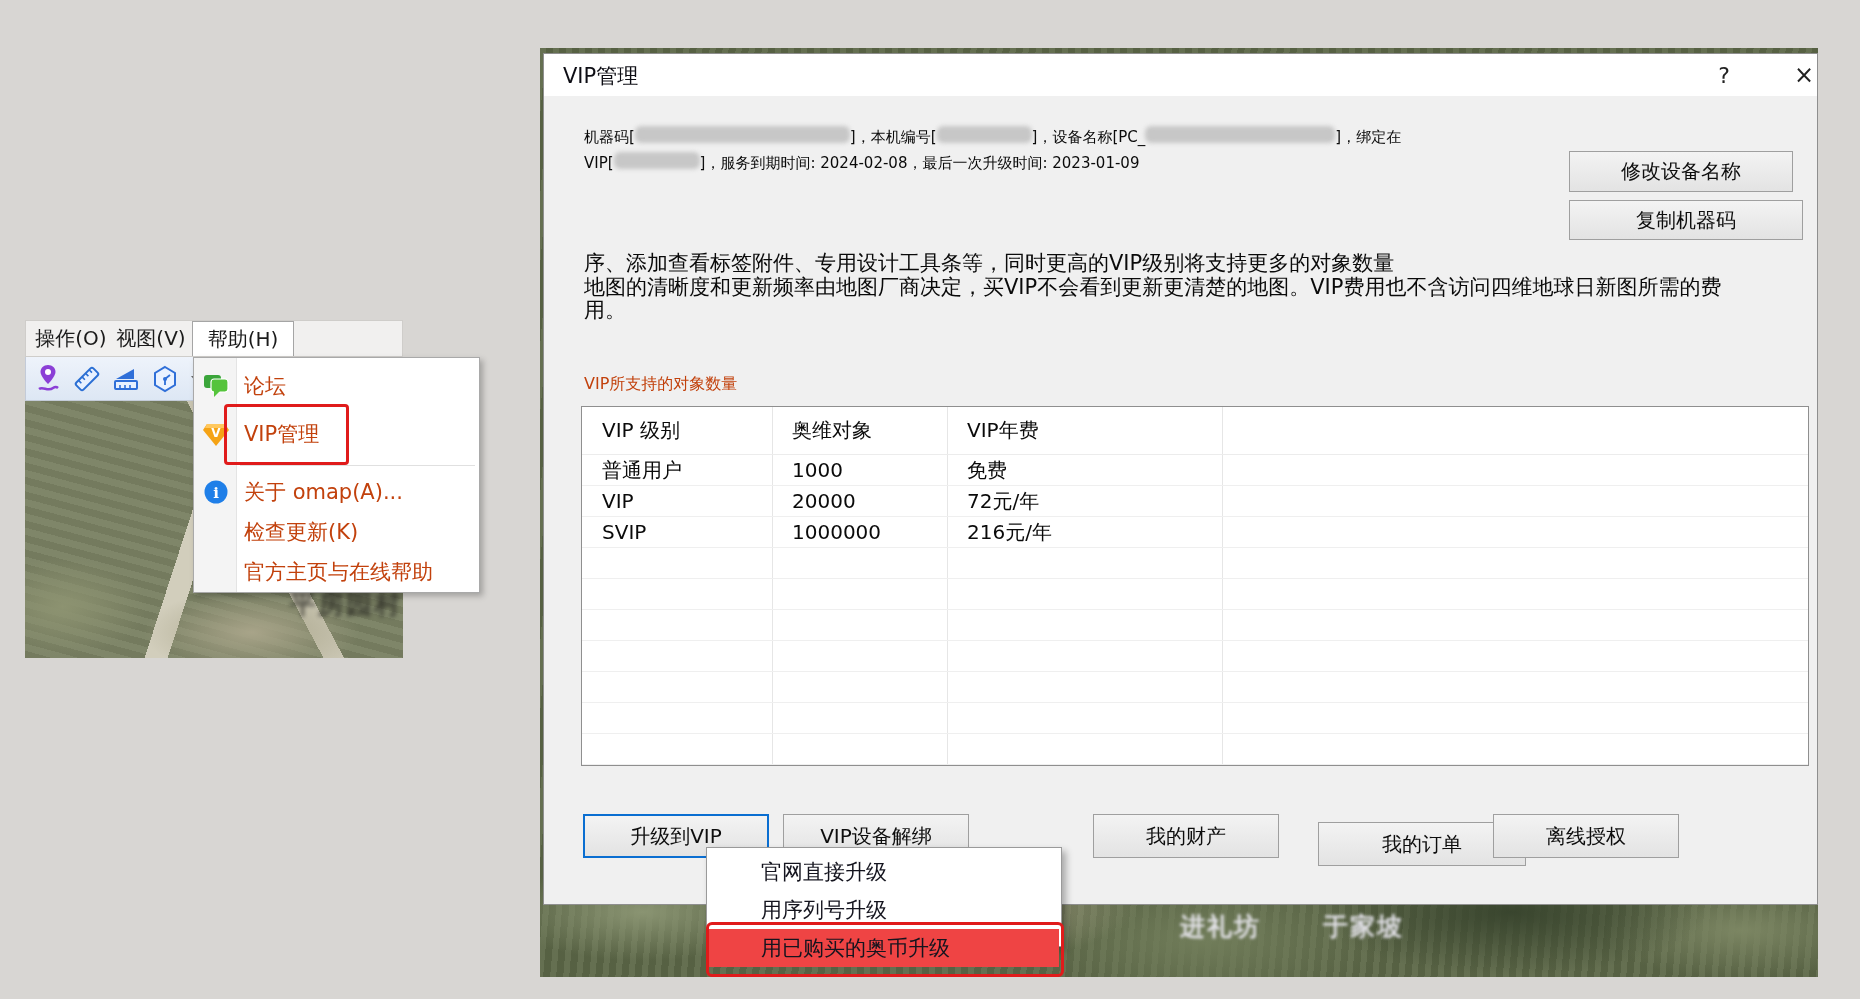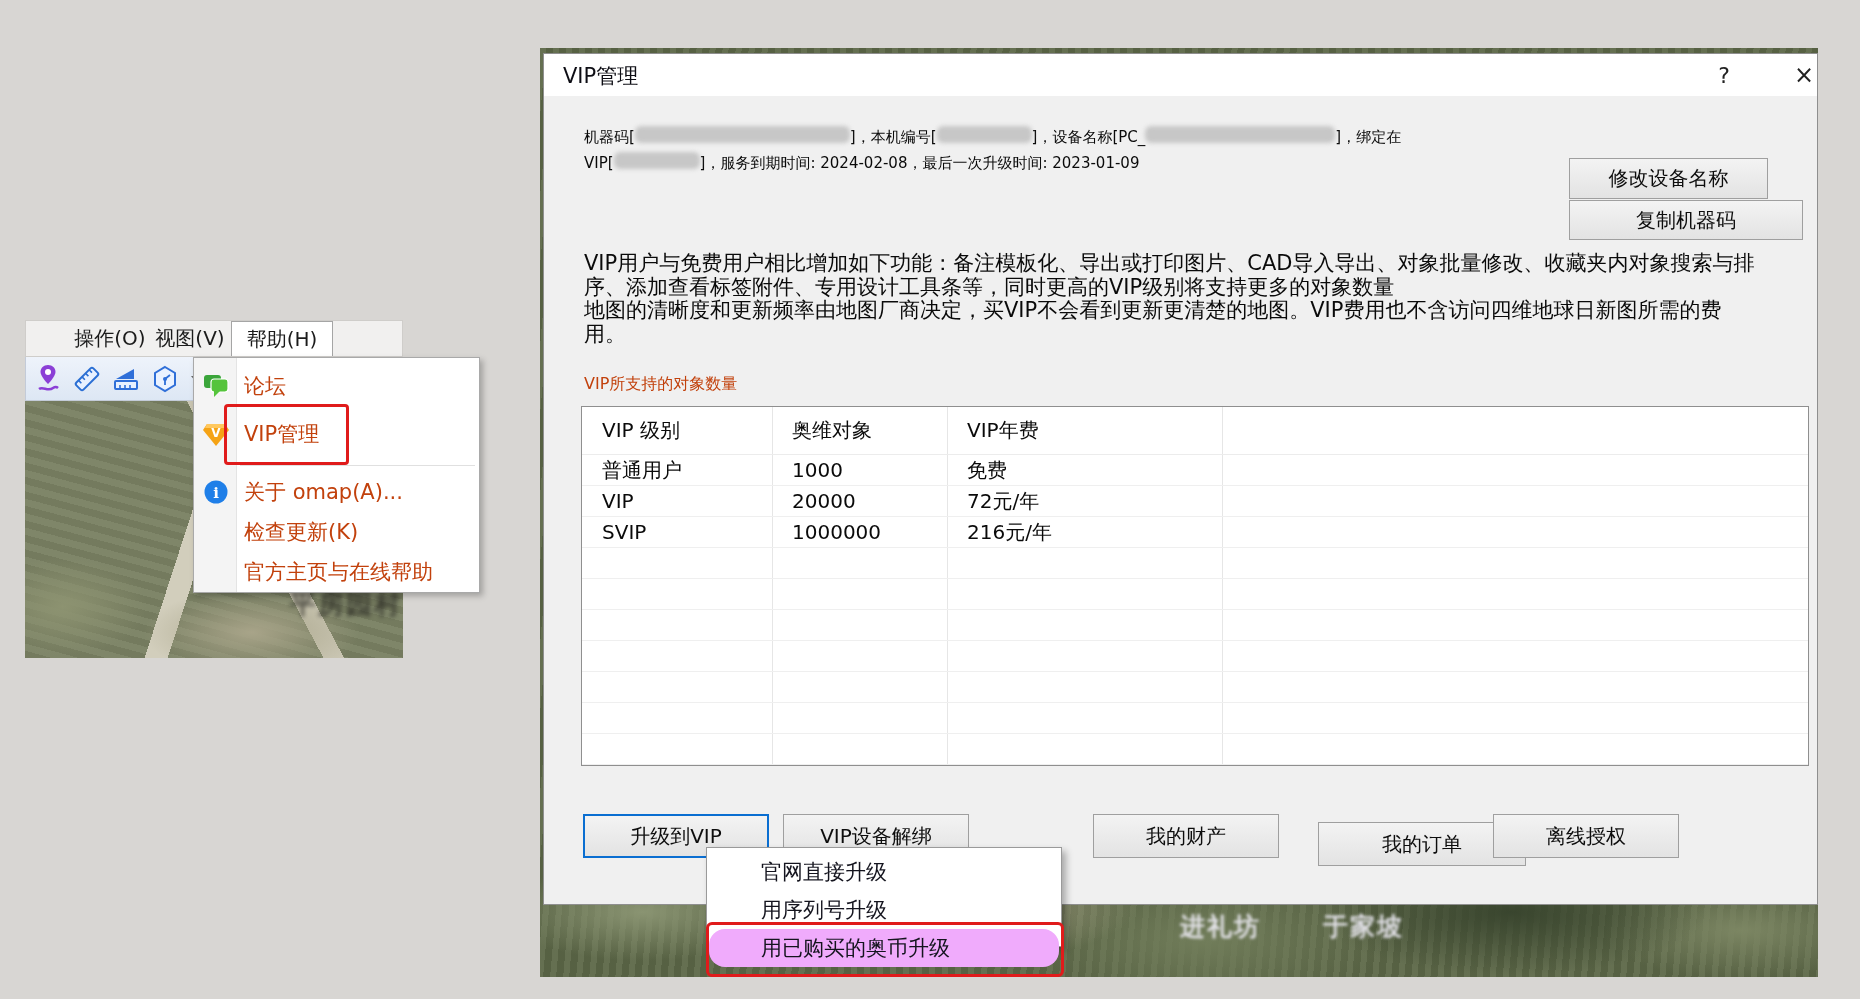--- a/index.html
+++ b/index.html
@@ -2,21 +2,21 @@
 <html><head>
 <meta charset="utf-8">
 <style>
   html,body{margin:0;padding:0;}
   body{width:1860px;height:999px;background:#d8d6d3;font-family:"DejaVu Sans",sans-serif;position:relative;overflow:hidden;color:#111;}
   #stage{position:absolute;inset:0;}
 
   
   #left-window{position:absolute;left:25px;top:320px;width:378px;height:338px;z-index:1;}
   .menubar{position:absolute;left:0;top:0;width:100%;height:37px;background:#f1f0ef;border:1px solid #cfcdca;box-sizing:border-box;}
-  .menu-item{position:absolute;top:0;height:35px;display:flex;align-items:center;justify-content:center;font-size:20px;color:#1b1b1b;cursor:default;margin-left:39px;}
+  .menu-item{position:absolute;top:0;height:35px;display:flex;align-items:center;justify-content:center;font-size:20px;color:#1b1b1b;cursor:default;}
   .menu-item.m1{left:8px;width:74px;}
   .menu-item.m2{left:90px;width:70px;}
   .menu-item.m3{left:166px;width:102px;background:#ffffff;border:1px solid #a5a5a5;border-bottom:none;box-sizing:border-box;}
   .toolbar{position:absolute;left:0;top:37px;width:100%;height:44px;background:linear-gradient(#eef3fb,#dde7f4);border:1px solid #c3cbd8;border-top:none;box-sizing:border-box;display:flex;align-items:center;gap:11px;padding-left:8px;}
   .tool-icon{width:28px;height:30px;display:flex;align-items:center;justify-content:center;}
   .map-left{position:absolute;left:0;top:81px;width:100%;height:257px;background-color:#7a8163;
     background-image:
       radial-gradient(ellipse 140px 90px at 85% 12%, #3c4a30 0%, transparent 70%),
       radial-gradient(ellipse 120px 70px at 10% 80%, #8d9371 0%, transparent 70%),
       radial-gradient(ellipse 150px 60px at 60% 90%, #a8a489 0%, transparent 72%),
@@ -53,21 +53,21 @@
   .cap-btn{position:absolute;top:4px;width:44px;height:34px;display:flex;align-items:center;justify-content:center;font-size:22px;color:#222;cursor:default;}
   .cap-help{left:1158px;}
   .cap-close{left:1238px;font-size:24px;}
 
   .machine-info{position:absolute;left:40px;top:70px;width:1000px;font-size:15px;line-height:26px;color:#0a0a0a;}
   .redact{display:inline-block;height:17px;border-radius:6px;background:#c7c7c7;filter:blur(2px);vertical-align:-1px;}
   .rw1{width:215px;} .rw2{width:95px;} .rw3{width:190px;} .rw4{width:86px;}
 
   .btn{position:absolute;display:flex;align-items:center;justify-content:center;background:linear-gradient(#f3f3f3,#e3e3e3);border:1px solid #9f9f9f;font-size:20px;color:#0d0d0d;font-family:inherit;box-sizing:border-box;cursor:default;padding:0;}
   .btn.focus{border:2px solid #0a6ed1;}
-  #btn-rename{left:1025px;top:104px;width:199px;height:41px;}
+  #btn-rename{left:1025px;top:97px;width:224px;height:41px;}
   #btn-copycode{left:1025px;top:146px;width:234px;height:40px;}
 
   .desc{position:absolute;left:40px;top:198px;width:1232px;font-size:21px;line-height:23.5px;color:#0a0a0a;}
 
   .table-caption{position:absolute;left:40px;top:320px;font-size:16px;color:#c2410c;}
   .vip-table{position:absolute;left:37px;top:352px;width:1228px;height:360px;background:#ffffff;border:1px solid #8f8f8f;box-sizing:border-box;overflow:hidden;}
   .vline{position:absolute;top:0;bottom:0;width:1px;background:#e6e6e6;}
   .vl1{left:190px;} .vl2{left:365px;} .vl3{left:640px;}
   .t-row{position:relative;width:100%;height:31px;border-bottom:1px solid #efefef;box-sizing:border-box;}
   .t-head{height:48px;border-bottom:1px solid #ececec;}
@@ -80,21 +80,21 @@
   #btn-unbind{left:239px;top:0;width:186px;height:44px;}
   #btn-assets{left:549px;top:0;width:186px;height:44px;}
   #btn-orders{left:750px;top:8px;width:208px;height:44px;margin-left:24px;}
   #btn-offline{left:949px;top:0;width:186px;height:44px;}
 
   
   #upgrade-menu{position:absolute;left:706px;top:847px;width:356px;height:100px;background:#ffffff;border:1px solid #9a9a9a;box-shadow:4px 4px 7px rgba(0,0,0,0.3);z-index:6;box-sizing:border-box;}
   .um-item{position:absolute;left:2px;right:2px;height:38px;display:flex;align-items:center;font-size:21px;color:#14141e;cursor:default;}
   .um-item .um-label{position:absolute;left:52px;}
   .um1{top:5px;} .um2{top:43px;}
-  .um3{top:81px;background:#f0abfc;border-radius:16px;}
+  .um3{top:81px;background:#ef4444;}
   #um-red-box{left:-1px;top:74px;width:352px;height:49px;border-radius:6px;}
 </style>
 </head>
 <body>
 
 <div id="stage">
 
   <div id="left-window">
     <div class="menubar">
       <span class="menu-item m1">操作(O)</span>
@@ -203,21 +203,20 @@
 
     <div class="machine-info">
       <div><span>机器码[</span><span class="redact rw1"></span><span>]，本机编号[</span><span class="redact rw2"></span><span>]，设备名称[PC_</span><span class="redact rw3"></span><span>]，绑定在</span></div>
       <div><span>VIP[</span><span class="redact rw4"></span><span>]，服务到期时间: 2024-02-08，最后一次升级时间: 2023-01-09</span></div>
     </div>
 
     <button class="btn" id="btn-rename">修改设备名称</button>
     <button class="btn" id="btn-copycode">复制机器码</button>
 
     <div class="desc">
-      <div>VIP用户与免费用户相比增加如下功能：备注模板化、导出或打印图片、CAD导入导出、对象批量修改、收藏夹内对象搜索与排</div>
       <div>序、添加查看标签附件、专用设计工具条等，同时更高的VIP级别将支持更多的对象数量</div>
       <div>地图的清晰度和更新频率由地图厂商决定，买VIP不会看到更新更清楚的地图。VIP费用也不含访问四维地球日新图所需的费</div>
       <div>用。</div>
     </div>
 
     <div class="table-caption">VIP所支持的对象数量</div>
 
     <div class="vip-table">
       <div class="vline vl1"></div>
       <div class="vline vl2"></div>

